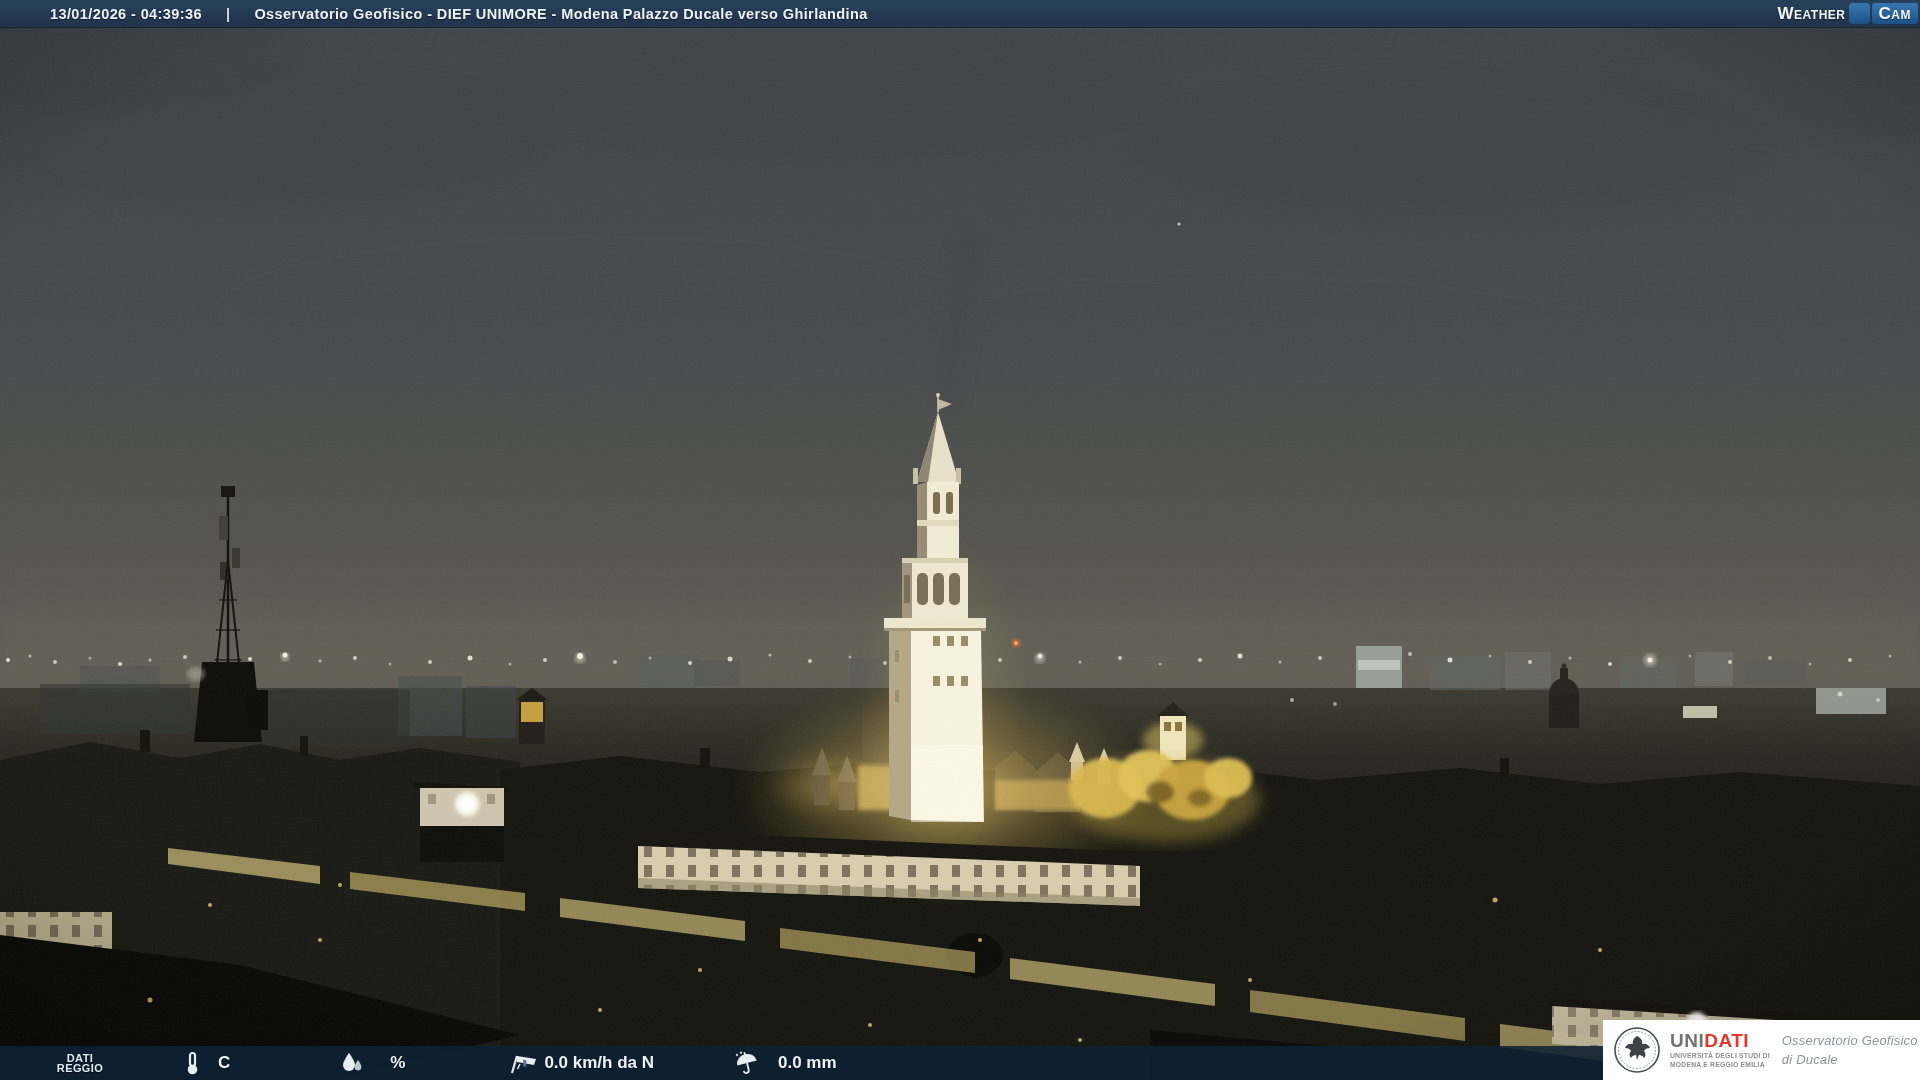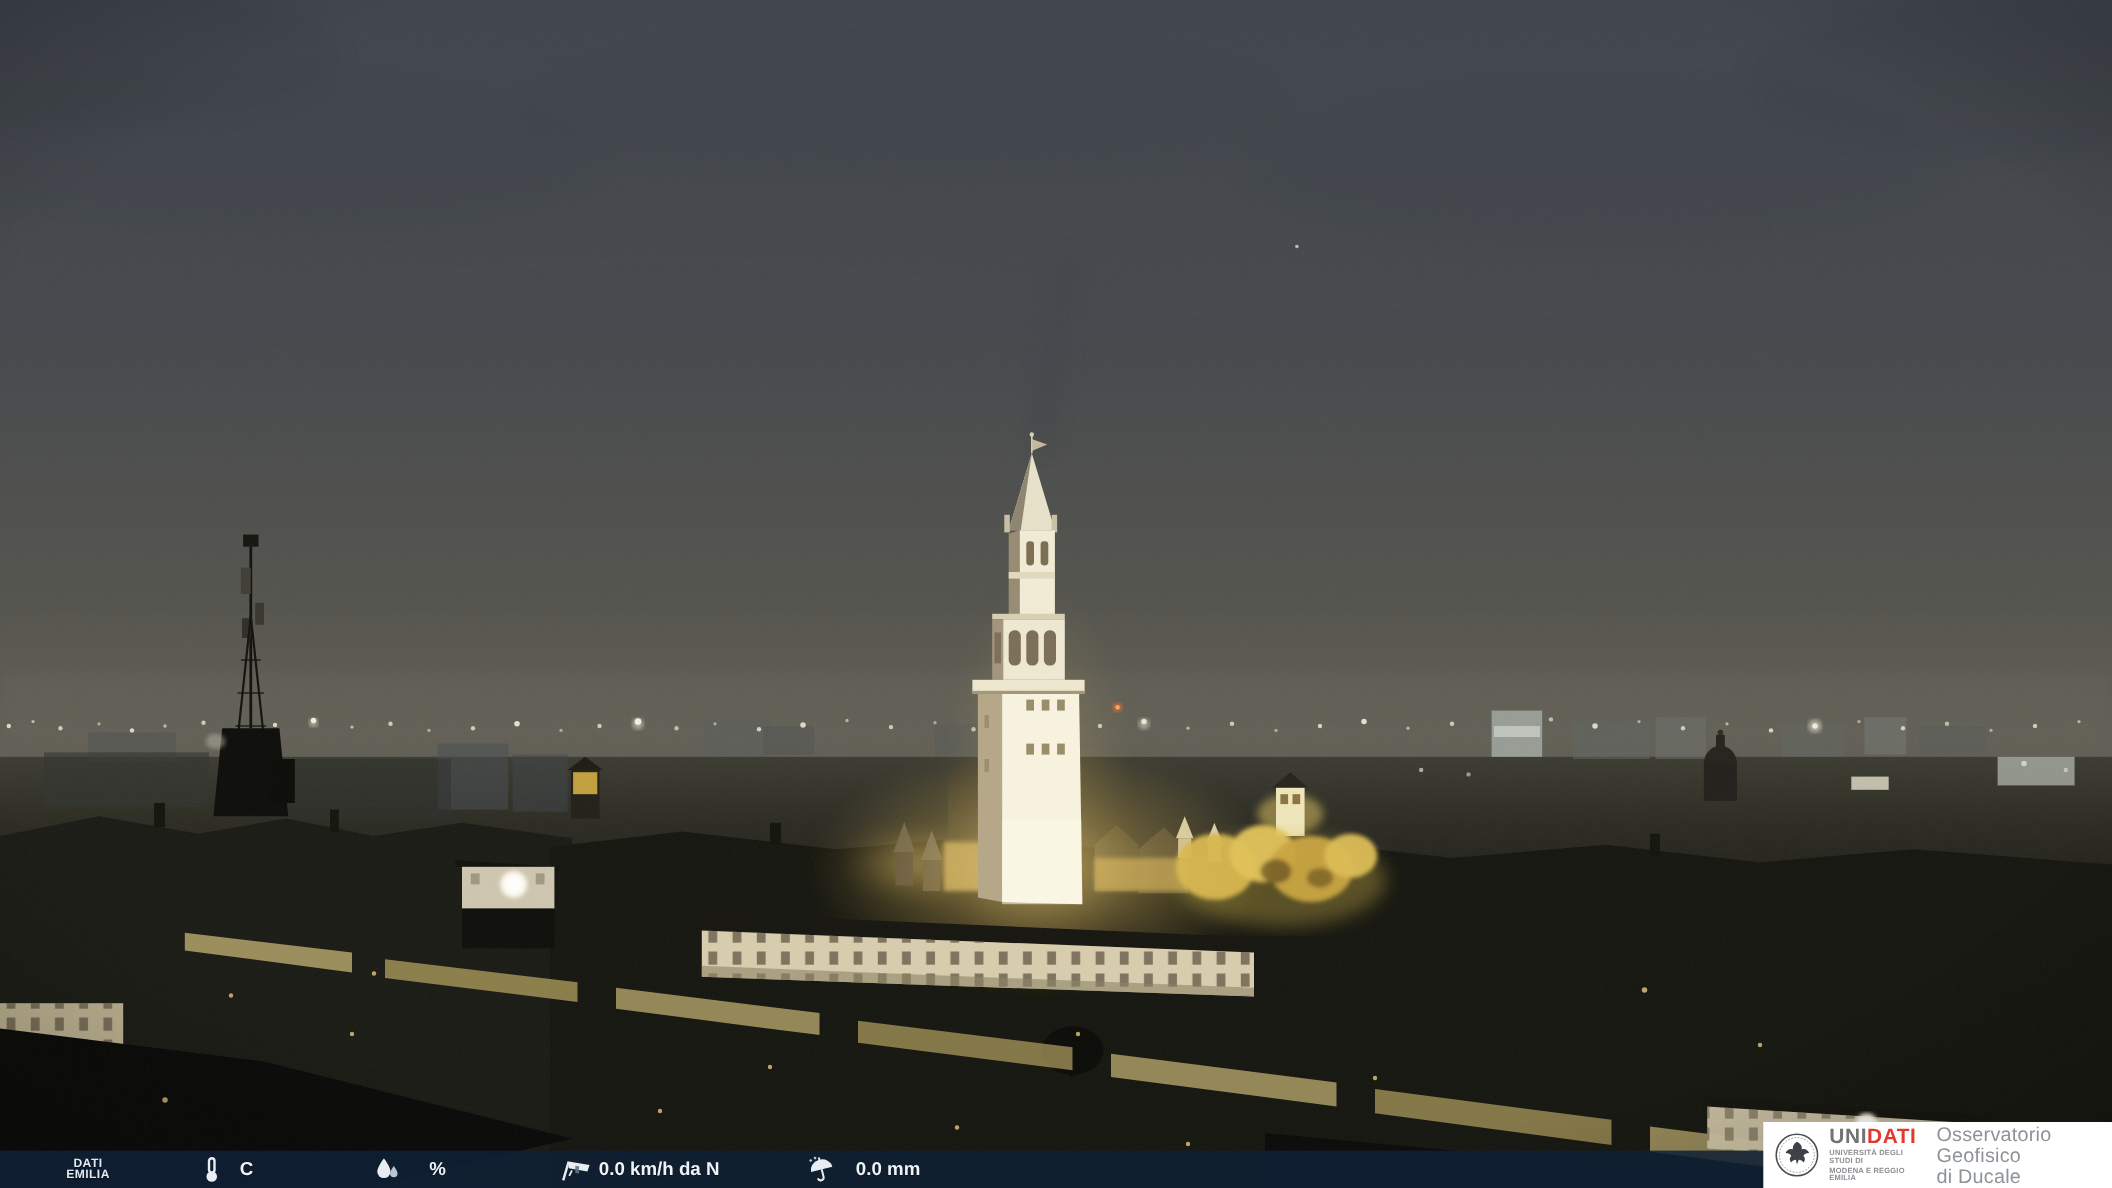--- a/index.html
+++ b/index.html
@@ -39,21 +39,21 @@
   .ml-wind{margin-left:100px;} .ml-windtxt{margin-left:7px;}
   .ml-umb{margin-left:80px;} .ml-raintxt{margin-left:18px;}
 
   
   .logobox{position:absolute;right:0;bottom:0;width:317px;height:60px;background:#ffffff;
     display:flex;align-items:center;padding-left:10px;box-sizing:border-box;}
   .brand{margin-left:9px;line-height:1;}
   .brandline{font-size:19px;font-weight:bold;letter-spacing:.5px;}
   .brandline .uni{color:#737373;} .brandline .more{color:#e0392e;}
   .sub{font-size:6.8px;color:#8d8d93;letter-spacing:.2px;margin-top:2.5px;font-weight:bold;}
-  .org{margin-left:12px;font-size:18px;color:#8e9398;line-height:19px;letter-spacing:.2px;}
+  .org{margin-left:12px;font-size:13px;color:#8e9398;line-height:19px;letter-spacing:.2px;font-style:italic;}
 </style>
 </head>
 <body>
 
 <div class="stage">
 
   <svg class="scene" viewBox="0 0 1920 1080" width="1920" height="1080">
     <defs>
       <linearGradient id="sky" x1="0" y1="0" x2="0" y2="1">
         <stop offset="0" stop-color="#3f444c"></stop>
@@ -350,25 +350,37 @@
       <circle cx="1600" cy="950" r="2"></circle>
         <circle cx="340" cy="885" r="2"></circle>
       <circle cx="870" cy="1025" r="2"></circle>
         <circle cx="1080" cy="1040" r="2"></circle>
     </g>
 
     <rect x="0" y="0" width="1920" height="1080" fill="url(#vig)"></rect>
     <rect x="0" y="0" width="1920" height="1080" filter="url(#grain)" opacity="0.055"></rect>
   </svg>
 
+  <div class="topbar">
+    <span class="ts">13/01/2026 - 04:39:36</span>
+    <span class="sep">|</span>
+    <span class="title">Osservatorio Geofisico - DIEF UNIMORE - Modena Palazzo Ducale verso Ghirlandina</span>
+    <div class="wcam">
+      <span class="w">Weather</span>
+      <span class="lens">
+          <span class="lens-c"></span>
+        </span>
+      <span class="cambox">Cam</span>
+    </div>
+  </div>
 
   <div class="botbar">
     <div class="dati">
       <div>DATI</div>
-      <div>EMILIA</div>
+      <div>REGGIO</div>
     </div>
     <svg class="wicon ml-therm" width="16" height="24" viewBox="0 0 16 24">
       <rect x="6" y="2" width="5" height="13" rx="2.5" fill="none" stroke="#e8edf2" stroke-width="2.2"></rect>
       <circle cx="8.5" cy="18.5" r="4.8" fill="#e8edf2"></circle>
     </svg>
     <span class="val ml-c">C</span>
     <svg class="wicon ml-drops" width="24" height="24" viewBox="0 0 24 24">
       <path d="M9 2 C9 2 3 10 3 14 a6 6 0 0 0 12 0 C15 10 9 2 9 2 Z" fill="#e8edf2"></path>
       <path d="M18 9 C18 9 14.6 13.6 14.6 15.9 a3.4 3.4 0 0 0 6.8 0 C21.4 13.6 18 9 18 9 Z" fill="#b9c6d2"></path>
     </svg>

